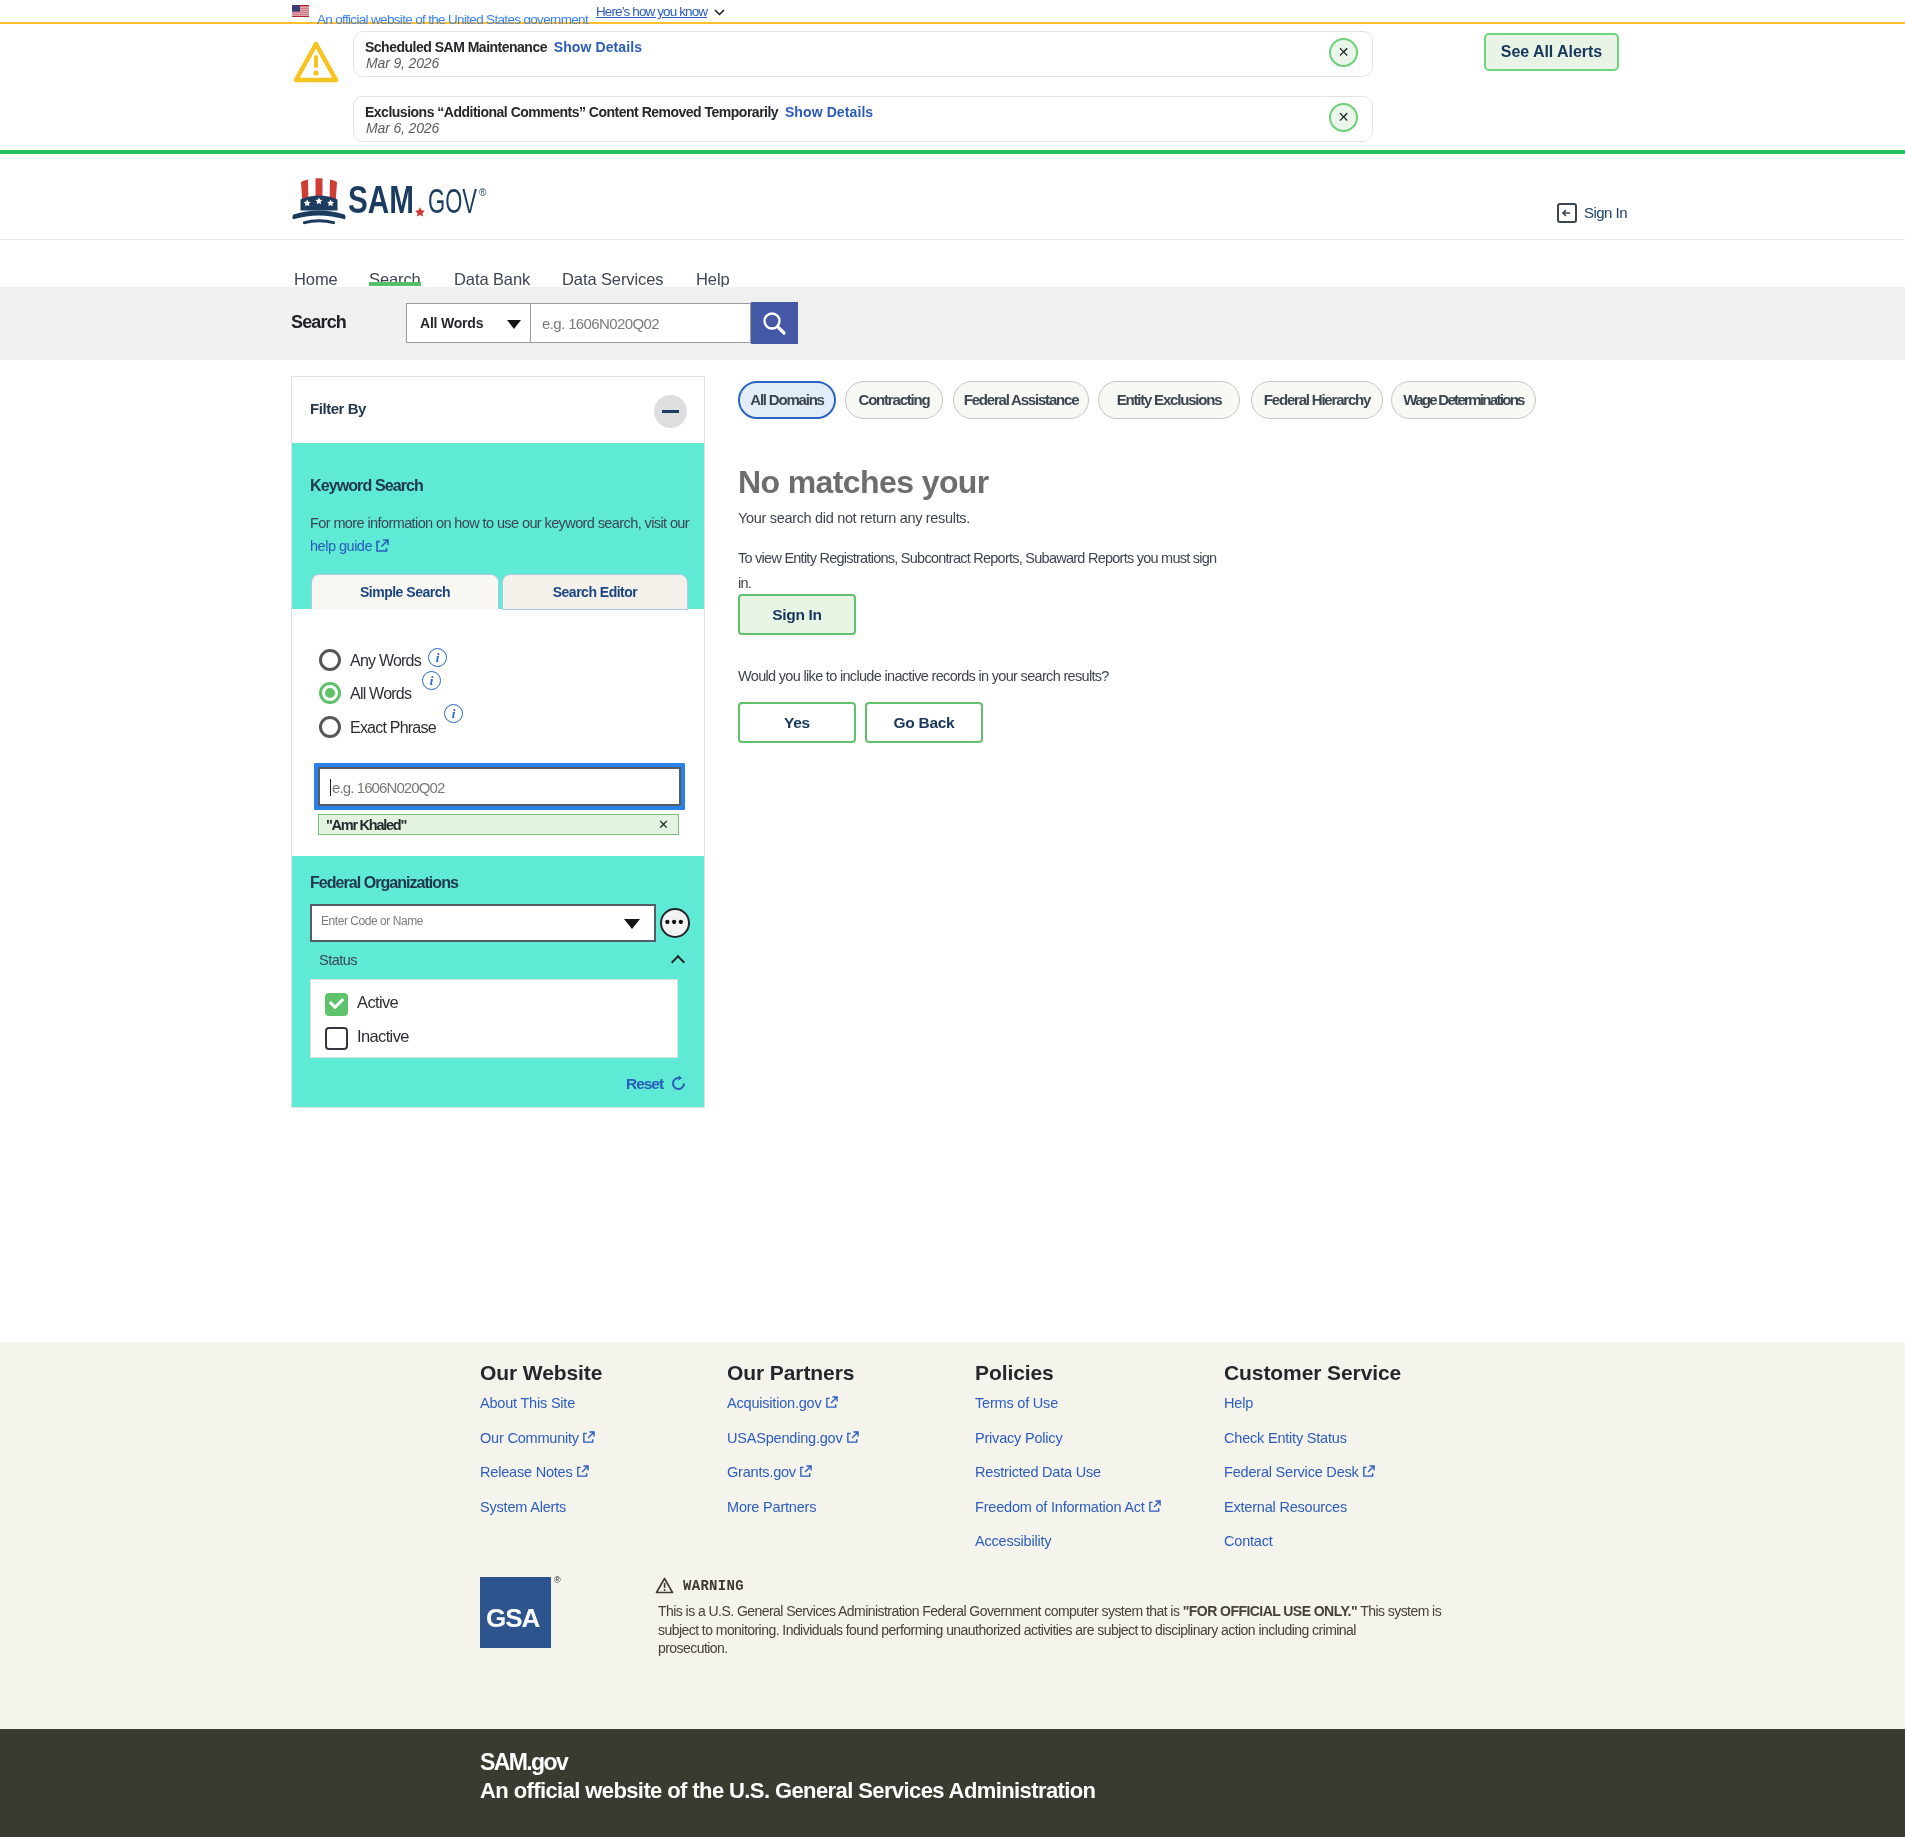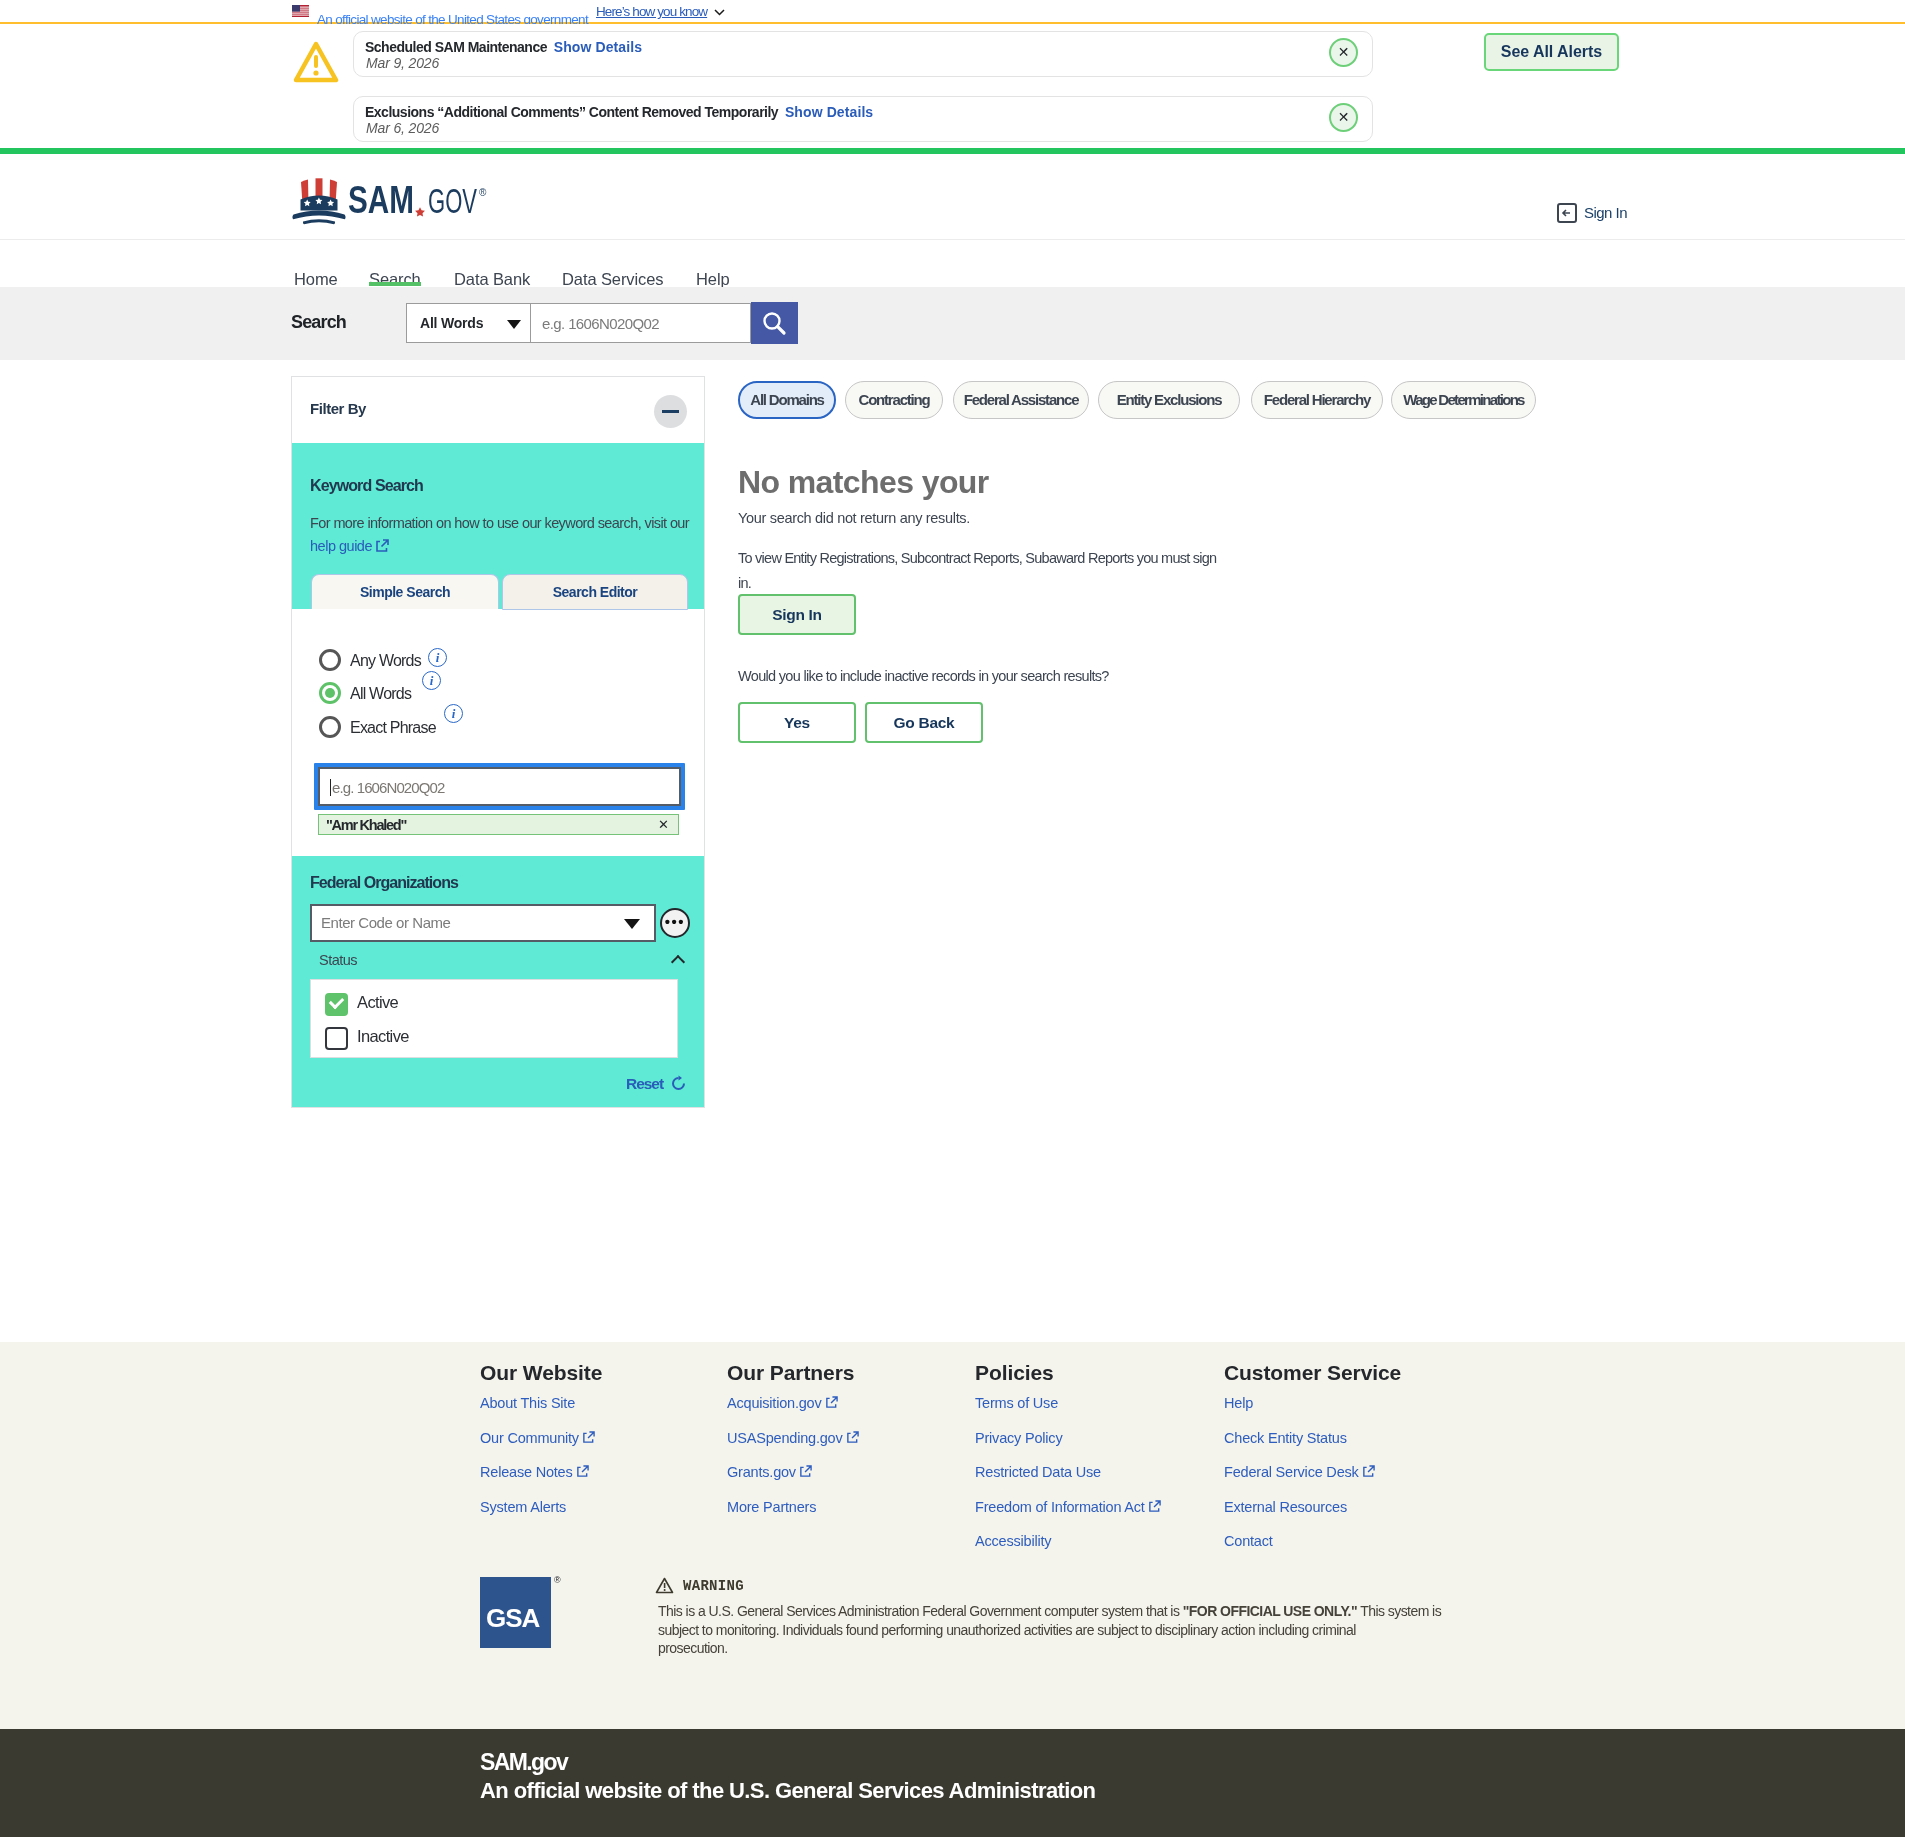--- a/index.html
+++ b/index.html
@@ -7,21 +7,21 @@
 .abs { position:absolute; }
 a { text-decoration:none; }
 div, span, a { white-space:nowrap; }
 
 
 #govbanner { position:absolute; left:0; top:0; width:1905px; height:24px; background:#fff; border-bottom:2px solid #ffbe2e; }
 #govbanner .txt { position:absolute; left:317px; top:12px; font-size:13.5px; letter-spacing:-0.67px; color:#3b82f6; }
 #govbanner .lnk { position:absolute; left:596px; top:4px; font-size:13.5px; letter-spacing:-0.89px; color:#2a5cba; text-decoration:underline; }
 
 
-#alertsec { position:absolute; left:0; top:24px; width:1905px; height:130px; background:#fff; border-bottom:6px solid #22c55e; }
+#alertsec { position:absolute; left:0; top:24px; width:1905px; height:130px; background:#fff; border-bottom:4px solid #22c55e; }
 .alertcard { position:absolute; left:353px; width:1020px; height:46px; border:1px solid #e3e3e3; border-radius:10px; background:#fff; }
 .alertcard .t { position:absolute; left:11px; top:7px; font-size:14px; font-weight:bold; letter-spacing:-0.5px; color:#24272b; }
 .alertcard .sd { font-weight:bold; color:#2a5cba; letter-spacing:0.1px; }
 .alertcard .d { position:absolute; left:12px; top:23px; font-size:14px; font-style:italic; letter-spacing:-0.15px; color:#5c5c5c; }
 .closebtn { position:absolute; right:14px; top:6px; width:29px; height:29px; border:2px solid #6ecf79; border-radius:50%; background:#eaf6ea; color:#24272b; font-size:14px; line-height:25px; text-align:center; }
 #seeall { position:absolute; left:1484px; top:9px; width:135px; height:38px; background:#eaf4e6; border:2.5px solid #69d679; border-radius:5px; font-size:16px; font-weight:bold; letter-spacing:-0.04px; color:#16365c; text-align:center; line-height:33px; }
 
 
 #header { position:absolute; left:0; top:156px; width:1905px; height:84px; background:#fff; border-bottom:1px solid #ececec; }
 #signin { position:absolute; left:1557px; top:47px; height:21px; }
@@ -69,21 +69,21 @@
 #kwinput { position:absolute; left:22px; top:386px; width:371px; height:47px; background:#2882e9; border-radius:1px; }
 #kwinput .inner { position:absolute; left:4px; top:4px; right:4px; bottom:4px; background:#fff; border:2px solid #565c65; }
 #kwinput .ph { position:absolute; left:10px; top:10px; font-size:15px; letter-spacing:-0.9px; color:#7b7873; border-left:1px solid #222; padding-left:1px; }
 #kwchip { position:absolute; left:26px; top:437px; width:361px; height:21px; background:#e4f3e0; border:1.5px solid #74c378; }
 #kwchip .t { position:absolute; left:7px; top:2px; font-size:14.5px; font-weight:bold; letter-spacing:-1.26px; color:#24272b; }
 #kwchip .x { position:absolute; right:9px; top:2px; font-size:13px; color:#24272b; }
 
 
 #fedorg { position:absolute; left:18px; top:497px; font-size:16px; font-weight:bold; letter-spacing:-0.96px; color:#22384f; }
 #orginput { position:absolute; left:18px; top:527px; width:346px; height:38px; background:#fff; border:2px solid #565c65; }
-#orginput .ph { position:absolute; left:9px; top:8px; font-size:15px; letter-spacing:-0.45px; color:#7b7b7b; }
+#orginput .ph { position:absolute; left:9px; top:8px; font-size:12px; letter-spacing:-0.45px; color:#7b7b7b; }
 #orginput .tri { position:absolute; right:14px; top:13px; width:0; height:0; border-left:8px solid transparent; border-right:8px solid transparent; border-top:10px solid #141414; }
 #orgdots { position:absolute; left:368px; top:531px; width:30px; height:30px; border:2.5px solid #23262b; border-radius:50%; background:#f2f2f2; color:#111; text-align:center; font-size:15px; font-weight:bold; line-height:24px; letter-spacing:1.5px; }
 #statlbl { position:absolute; left:27px; top:575px; font-size:14.5px; letter-spacing:-0.52px; color:#3d4551; }
 #statchev { position:absolute; left:381px; top:580px; width:10px; height:10px; border-left:2px solid #24272b; border-top:2px solid #24272b; transform:rotate(45deg); }
 #statbox { position:absolute; left:18px; top:602px; width:368px; height:79px; background:#fff; border:1px solid #dcdee0; }
 .cb { position:absolute; width:23px; height:23px; border-radius:4px; }
 .cb.on { background:#5ec36a; }
 .cb.on::after { content:""; position:absolute; left:5px; top:4px; width:10px; height:6px; border-left:3px solid #fff; border-bottom:3px solid #fff; transform:rotate(-45deg); }
 .cb.off { background:#fff; border:2px solid #33373d; }
 .cblbl { position:absolute; font-size:16.5px; letter-spacing:-0.63px; color:#2b2e33; }

